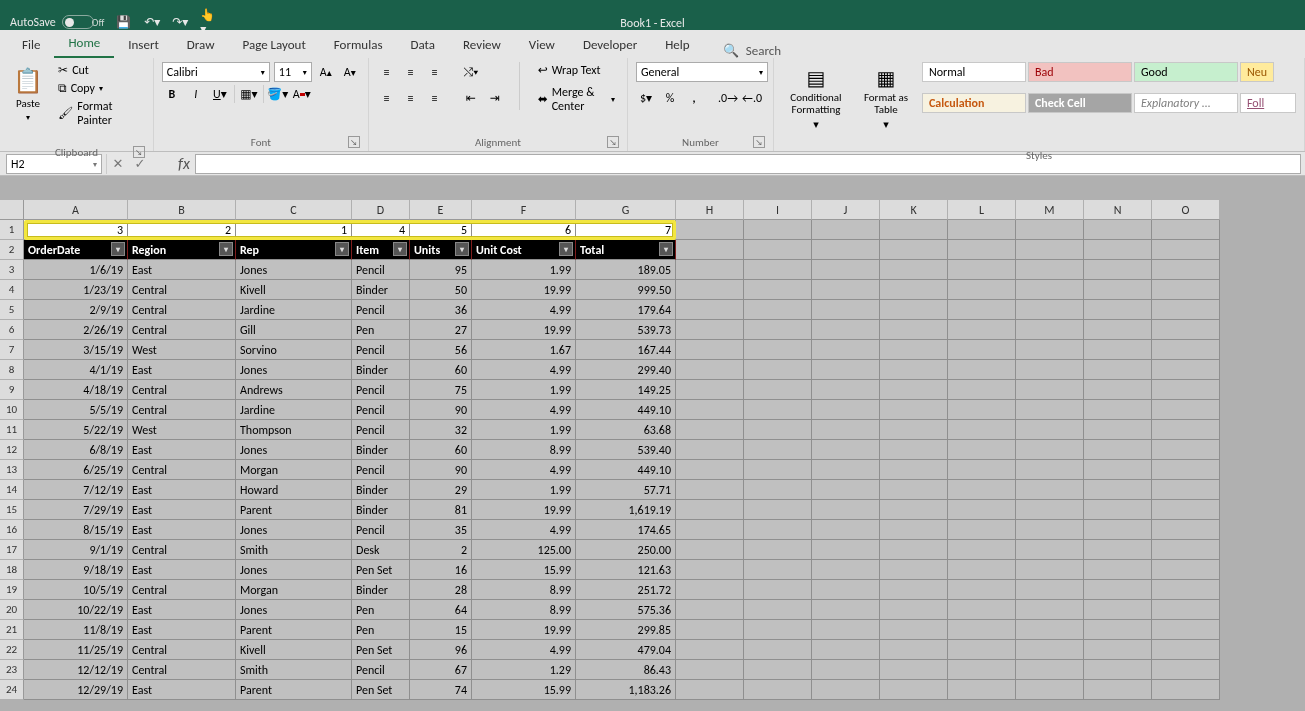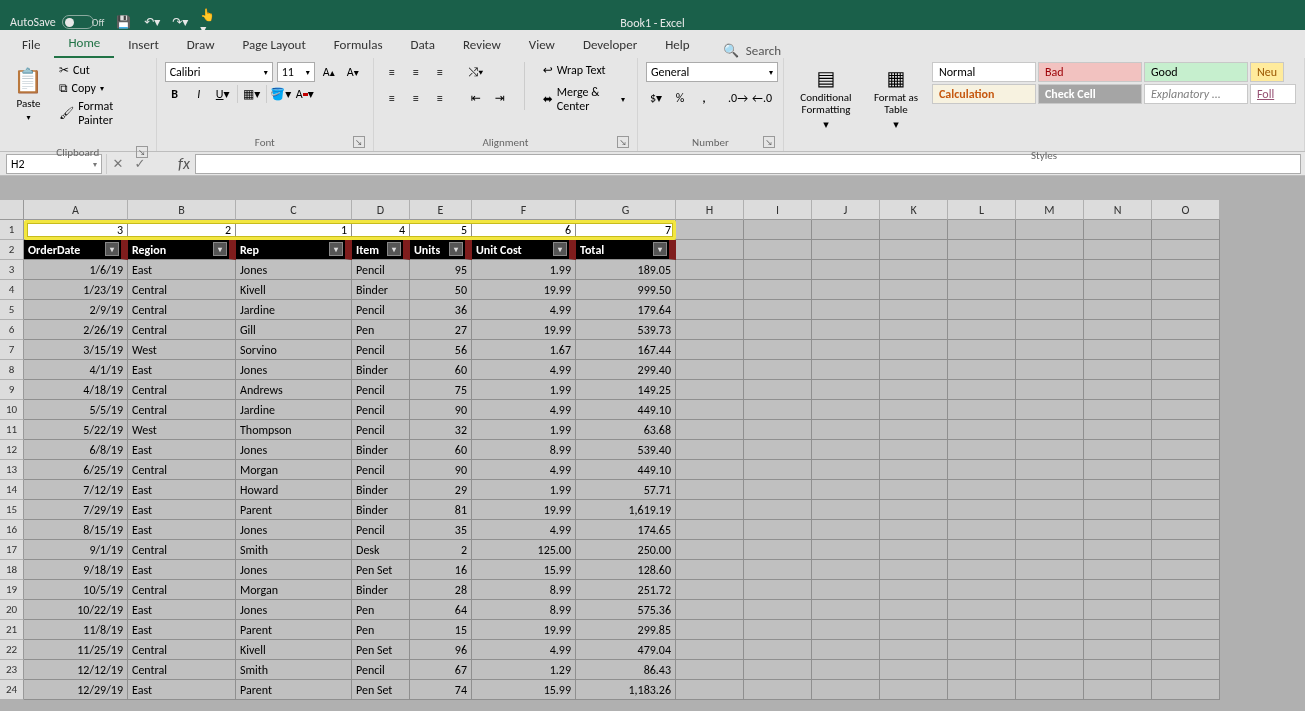--- a/index.html
+++ b/index.html
@@ -50,21 +50,21 @@
 .grid-wrap { position:absolute; top: 200px; left:0; right:0; bottom:0; background:#b0b0b0; }
 .col-headers { display:flex; height:20px; }
 .corner { width:24px; background:#dcdcdc; border-right:1px solid #999; border-bottom:1px solid #999; }
 .col-h { background:#dcdcdc; border-right:1px solid #b0b0b0; border-bottom:1px solid #999; text-align:center; font-size:12px; color:#333; display:flex; align-items:center; justify-content:center; }
 .rows-wrap { }
 .g-row { display:flex; height:20px; }
 .row-h { width:24px; background:#dcdcdc; border-right:1px solid #999; border-bottom:1px solid #b0b0b0; font-size:11px; color:#333; display:flex; align-items:center; justify-content:center; }
 .cell { border-right:1px solid #8f8f8f; border-bottom:1px solid #8f8f8f; font-size:12px; padding:0 4px; display:flex; align-items:center; background:#c0c0c0; overflow:hidden; white-space:nowrap; }
 .cell.num { justify-content:flex-end; }
 .cell.empty { background:#c0c0c0; }
-.hdr-cell { background:#000; color:#fff; font-weight:600; position:relative; padding-right:18px; border-right:7px solid #7f1d1d; }
+.hdr-cell { background:#000; color:#fff; font-weight:600; position:relative; padding-right:18px; border-right:1px solid #7f1d1d; }
 .hdr-cell .filter-btn { position:absolute; right:2px; top:2px; width:14px; height:14px; background:#555; border:1px solid #888; display:flex; align-items:center; justify-content:center; font-size:8px; color:#ddd; }
 .highlight-box { position:absolute; border:3px solid #f2e640; pointer-events:none; border-radius:2px; box-shadow: 0 0 0 1px #c7bc1c inset; }
 .row1-cell { background:#fff !important; border-bottom:1px solid #888; }
 
 .col-A{width:104px}.col-B{width:108px}.col-C{width:116px}.col-D{width:58px}.col-E{width:62px}.col-F{width:104px}.col-G{width:100px}
 .col-H,.col-I,.col-J,.col-K,.col-L,.col-M,.col-N,.col-O{width:68px}
 </style>
 </head>
 <body>
 
@@ -219,32 +219,32 @@
   <div class="ribbon-group" style="flex:1">
     <div class="rg-content">
       <div class="big-btn" style="width:68px">
         <span style="font-size:20px">▤</span>
         <span style="text-align:center;line-height:1.1">Conditional Formatting</span>▾
       </div>
       <div class="big-btn" style="width:60px">
         <span style="font-size:20px">▦</span>
         <span style="text-align:center;line-height:1.1">Format as Table</span>▾
       </div>
-      <div class="stack" style="gap:2px">
+      <div class="stack" style="gap:11px">
         <div class="row-styles">
           <div class="style-cell" style="background:#fff">Normal</div>
           <div class="style-cell" style="background:#f2c2c0;color:#9c0006">Bad</div>
           <div class="style-cell" style="background:#c6efce;color:#000000">Good</div>
           <div class="style-cell" style="background:#ffeb9c;color:#9c5700;width:34px">Neu</div>
         </div>
         <div class="row-styles">
           <div class="style-cell" style="background:#f7f2e0;color:#c65911;font-weight:600">Calculation</div>
           <div class="style-cell" style="background:#a5a5a5;color:#fff;font-weight:600">Check Cell</div>
           <div class="style-cell" style="background:#fff;font-style:italic;color:#7f7f7f">Explanatory ...</div>
-          <div class="style-cell" style="background:#fff;color:#954f72;text-decoration:underline;width:46px">Foll</div>
+          <div class="style-cell" style="background:#fff;color:#954f72;text-decoration:underline;width:56px">Foll</div>
         </div>
       </div>
     </div>
     <div class="ribbon-group-label"><span>Styles</span></div>
   </div>
 </div>
 
 <div class="formula-bar">
   <div class="name-box">
       <span>H2</span>
@@ -586,21 +586,21 @@
         <div class="cell empty col-O"></div>
       </div>
       <div class="g-row">
         <div class="row-h">18</div>
         <div class="cell num col-A">9/18/19</div>
         <div class="cell col-B">East</div>
         <div class="cell col-C">Jones</div>
         <div class="cell col-D">Pen Set</div>
         <div class="cell num col-E">16</div>
         <div class="cell num col-F">15.99</div>
-        <div class="cell num col-G">128.60</div>
+        <div class="cell num col-G">121.63</div>
         <div class="cell empty col-H"></div>
         <div class="cell empty col-I"></div>
         <div class="cell empty col-J"></div>
         <div class="cell empty col-K"></div>
         <div class="cell empty col-L"></div>
         <div class="cell empty col-M"></div>
         <div class="cell empty col-N"></div>
         <div class="cell empty col-O"></div>
       </div>
       <div class="g-row">

